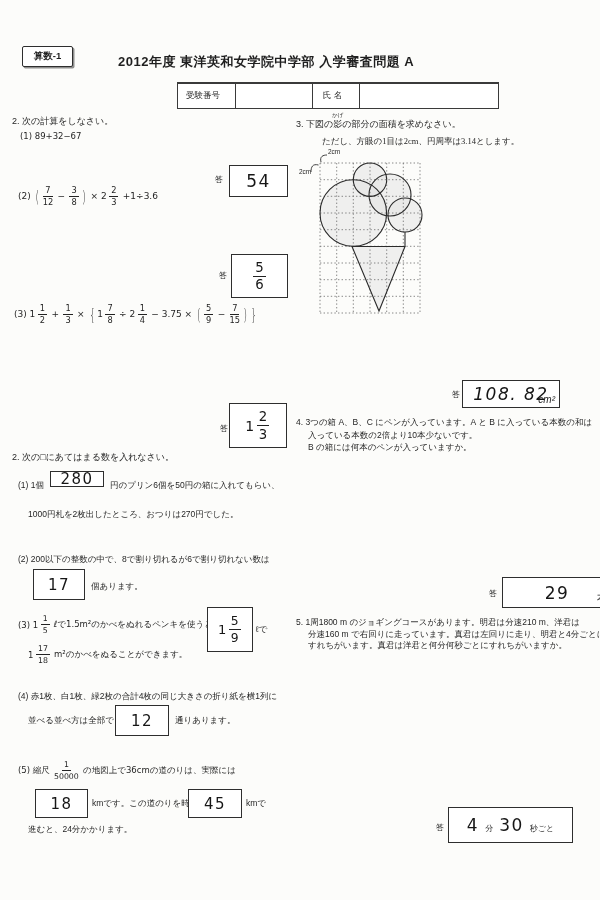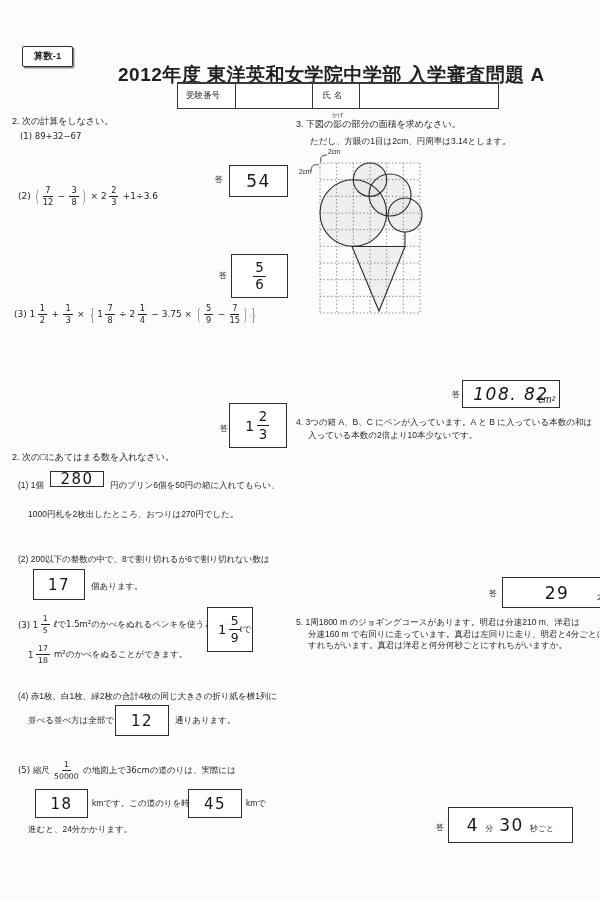--- a/index.html
+++ b/index.html
@@ -11,21 +11,21 @@
   .abs{position:absolute;}
   .t{font-size:8.5px;line-height:1.3;white-space:nowrap;}
   
   .sheet-label{
     left:22px;top:46px;width:49px;height:19px;
     border:1.5px solid #2e2e2e;border-radius:2px;
     box-shadow:1.5px 1.5px 0 rgba(70,70,70,.6);
     display:flex;align-items:center;justify-content:center;
     font-size:9.5px;font-weight:bold;background:#fff;
   }
-  .title{left:118px;top:62px;font-size:19px;font-weight:bold;letter-spacing:.5px;white-space:nowrap;}
+  .title{left:118px;top:53px;font-size:13px;font-weight:bold;letter-spacing:.5px;white-space:nowrap;}
   .name-table{
     left:177px;top:82px;width:322px;height:27px;display:flex;
     border:1.2px solid #3a3a3a;border-top:2.4px solid #3a3a3a;background:#fff;box-sizing:border-box;
   }
   .name-table .cell{display:flex;align-items:center;justify-content:center;font-size:8.5px;box-sizing:border-box;}
   .name-table .cell+.cell{border-left:1.2px solid #3a3a3a;margin-left:7px;}
   
   .formula{display:flex;align-items:center;font-size:9px;white-space:pre;
     font-family:"DejaVu Sans","Liberation Sans",sans-serif;}
   .tx{white-space:pre;}
@@ -103,21 +103,21 @@
 <span class="abs t" style="left:18px;top:554px;">(2) 200以下の整数の中で、8で割り切れるが6で割り切れない数は</span>
 <div class="ansbox" style="left:33px;top:569px;width:52px;height:31px;border-width:1.4px;">
   <span class="hand" style="font-size:15px;">17</span>
 </div>
 <span class="abs t" style="left:91px;top:581px;">個あります。</span>
 
 <div class="abs formula" style="left:18px;top:615px;font-size:8.5px;"><span class="tx">(3) </span><span class="mixed"><span class="whole">1</span><span class="frac"><span class="fn">1</span><span class="fd">5</span></span></span><span class="tx"> ℓで1.5m²のかべをぬれるペンキを使うと、</span></div>
 <div class="ansbox" style="left:207px;top:607px;width:46px;height:45px;border-width:1.4px;">
   <div class="formula hand" style="font-size:13px;letter-spacing:0;"><span class="mixed"><span class="whole">1</span><span class="frac"><span class="fn">5</span><span class="fd">9</span></span></span></div>
 </div>
-<span class="abs t" style="left:240px;top:624px;">ℓで</span>
+<span class="abs t" style="left:256px;top:624px;">ℓで</span>
 <div class="abs formula" style="left:28px;top:645px;font-size:8.5px;"><span class="mixed"><span class="whole">1</span><span class="frac"><span class="fn">17</span><span class="fd">18</span></span></span><span class="tx"> m²のかべをぬることができます。</span></div>
 
 <span class="abs t" style="left:18px;top:691px;">(4) 赤1枚、白1枚、緑2枚の合計4枚の同じ大きさの折り紙を横1列に</span>
 <span class="abs t" style="left:28px;top:715px;">並べる並べ方は全部で</span>
 <div class="ansbox" style="left:115px;top:705px;width:54px;height:31px;border-width:1.4px;">
   <span class="hand" style="font-size:15px;">12</span>
 </div>
 <span class="abs t" style="left:175px;top:715px;">通りあります。</span>
 
 <div class="abs formula" style="left:18px;top:761px;font-size:8.5px;"><span class="tx">(5) 縮尺 </span><span class="mixed"><span class="frac"><span class="fn">1</span><span class="fd">50000</span></span></span><span class="tx"> の地図上で36cmの道のりは、実際には</span></div>
@@ -127,21 +127,21 @@
 <span class="abs t" style="left:92px;top:798px;">kmです。この道のりを時速</span>
 <div class="ansbox" style="left:188px;top:789px;width:54px;height:29px;border-width:1.4px;">
   <span class="hand" style="font-size:15px;">45</span>
 </div>
 <span class="abs t" style="left:246px;top:798px;">kmで</span>
 <span class="abs t" style="left:28px;top:824px;">進むと、24分かかります。</span>
 
 <div class="abs t" style="left:296px;top:119px;font-size:9px;">
   <span>3. 下図の</span><span class="ruby"><span class="rt">かげ</span><span>影</span></span><span>の部分の面積を求めなさい。</span>
 </div>
-<div class="abs t" style="left:310px;top:136px;">ただし、方眼の1目は2cm、円周率は3.14とします。</div>
+<div class="abs t" style="left:322px;top:136px;font-family:Liberation Serif, serif;">ただし、方眼の1目は2cm、円周率は3.14とします。</div>
 
 <svg class="abs" style="left:298px;top:143px;" width="140" height="178" viewBox="0 0 140 178">
 
   <g fill="#e3e3e3" fill-opacity="0.55" stroke="none">
     <circle cx="55.3" cy="70" r="33.3"></circle>
     <circle cx="72" cy="36.7" r="16.7"></circle>
     <circle cx="92" cy="52" r="21"></circle>
     <circle cx="107" cy="72" r="17"></circle>
     <polygon points="54,103.5 107,103.5 81,168"></polygon>
   </g>
@@ -168,20 +168,21 @@
 
 <span class="anslabel" style="left:452px;top:389px;">答</span>
 <div class="ansbox" style="left:462px;top:380px;width:98px;height:28px;font-style:italic;">
   <span class="hand">108. 82</span>
   <span class="unit-corner">cm²</span>
 </div>
 
 <div class="abs qblock" style="left:296px;top:416px;">
   <div>4. 3つの箱 A、B、C にペンが入っています。A と B に入っている本数の和は</div>
   <div class="indent">入っている本数の2倍より10本少ないです。</div>
+  <div class="indent">B の箱には何本のペンが入っていますか。</div>
 </div>
 
 <span class="anslabel" style="left:489px;top:588px;">答</span>
 <div class="ansbox" style="left:502px;top:577px;width:110px;height:31px;">
   <span class="hand">29</span>
   <span class="unit-corner">本</span>
 </div>
 
 <div class="abs qblock q5block" style="left:296px;top:617px;">
   <div>5. 1周1800 m のジョギングコースがあります。明君は分速210 m、洋君は</div>

